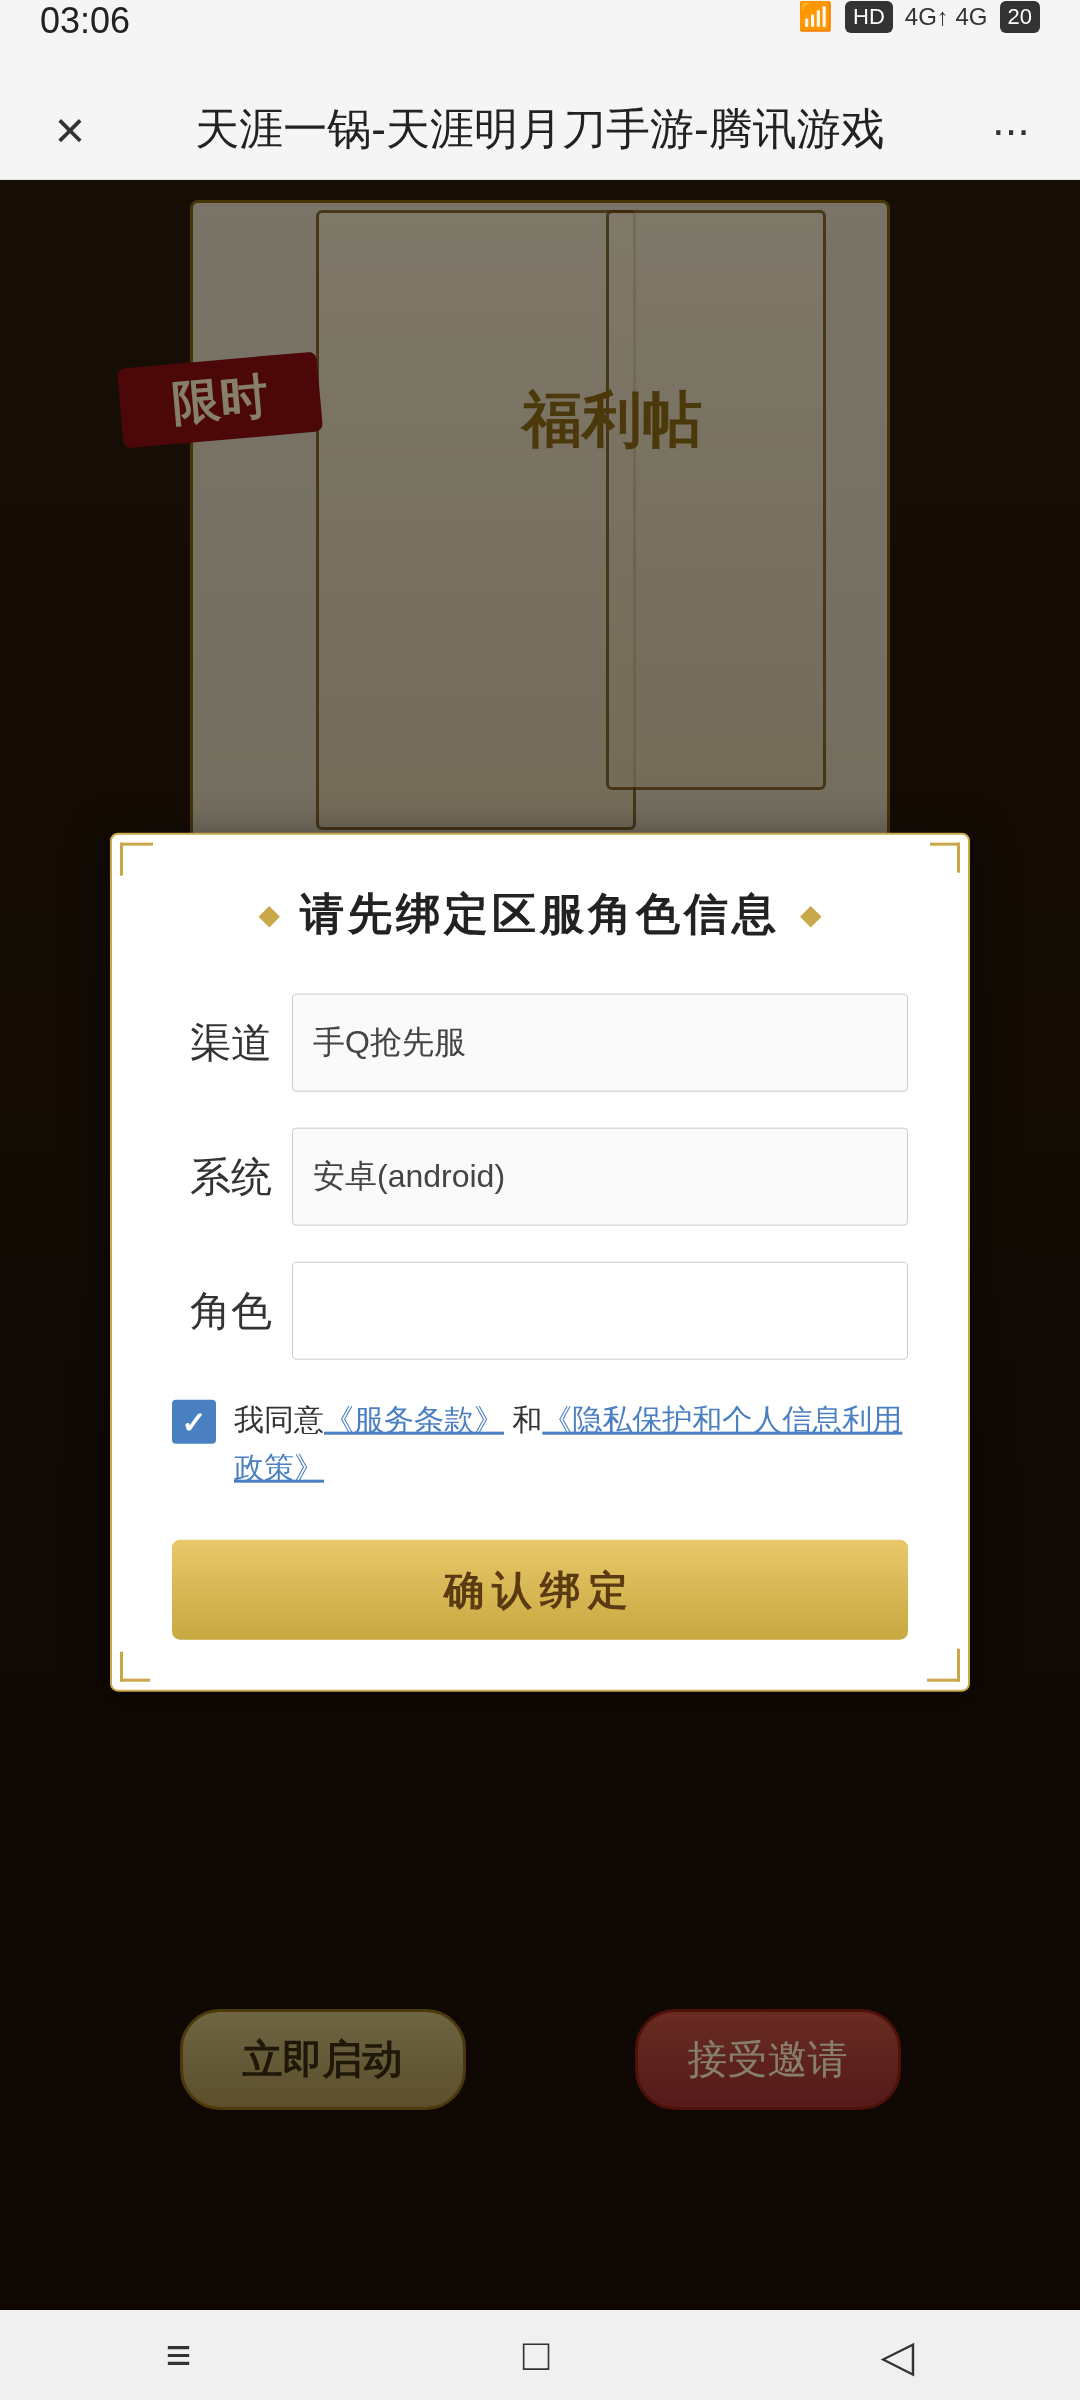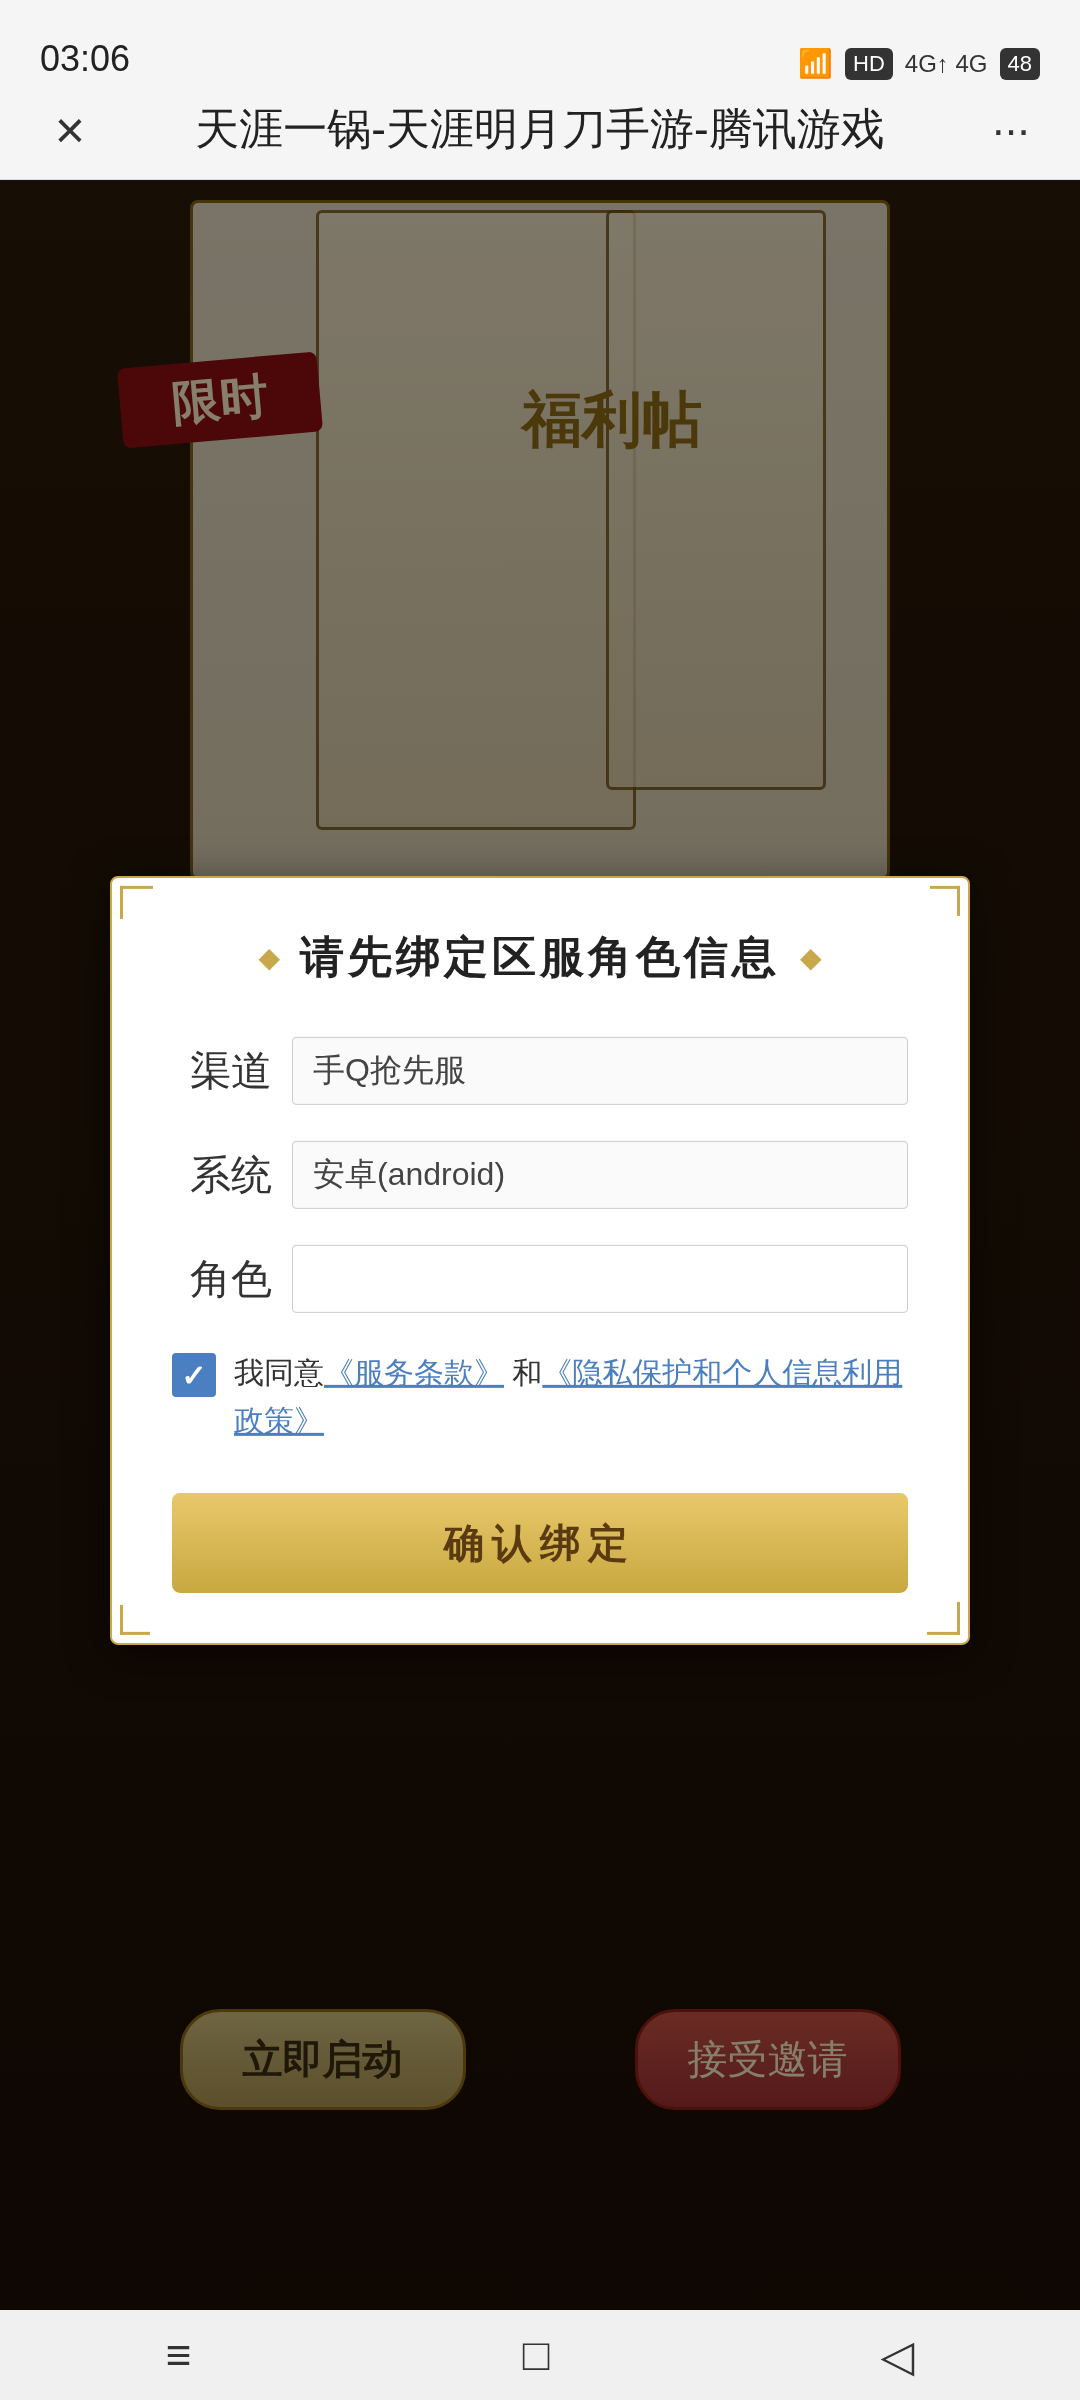--- a/index.html
+++ b/index.html
@@ -13,21 +13,21 @@
       overflow: hidden;
       position: relative;
     }
 
     
     .status-bar {
       width: 100%;
       height: 80px;
       background: #f5f5f5;
       display: flex;
-      align-items: flex-end;
+      align-items: flex-start;
       justify-content: space-between;
       padding: 0 40px;
       position: relative;
       z-index: 100;
     }
 
     .status-time {
       font-size: 36px;
       font-weight: 500;
       color: #222;
@@ -299,21 +299,21 @@
     .form-label {
       width: 100px;
       font-size: 41px;
       color: #333;
       text-align: right;
       margin-right: 20px;
     }
 
     .form-input {
       flex: 1;
-      height: 68px;
+      height: 98px;
       border: 1px solid #ccc;
       border-radius: 4px;
       padding: 0 20px;
       font-size: 32px;
       color: #333;
       background: #fff;
       outline: none;
     }
 
     .form-input.active {
@@ -405,21 +405,21 @@
   </style>
 </head>
 <body>
 
 <div class="status-bar">
   <span class="status-time">03:06</span>
   <div class="status-icons">
     <span class="status-icon">📶</span>
     <span class="battery-badge">HD</span>
     <span class="status-icon" style="font-size:24px; color:#333;">4G↑ 4G</span>
-    <span class="battery-badge">48</span>
+    <span class="battery-badge">20</span>
   </div>
 </div>
 
 <div class="nav-bar">
   <span class="nav-close">×</span>
   <span class="nav-title">天涯一锅-天涯明月刀手游-腾讯游戏</span>
   <span class="nav-more">···</span>
 </div>
 
 <div class="game-bg">

